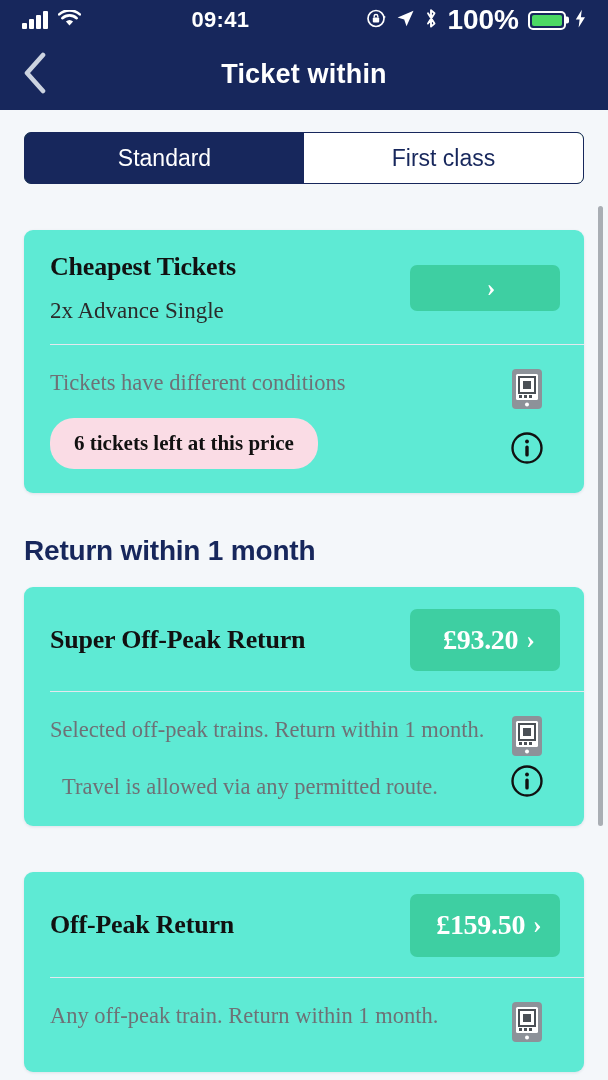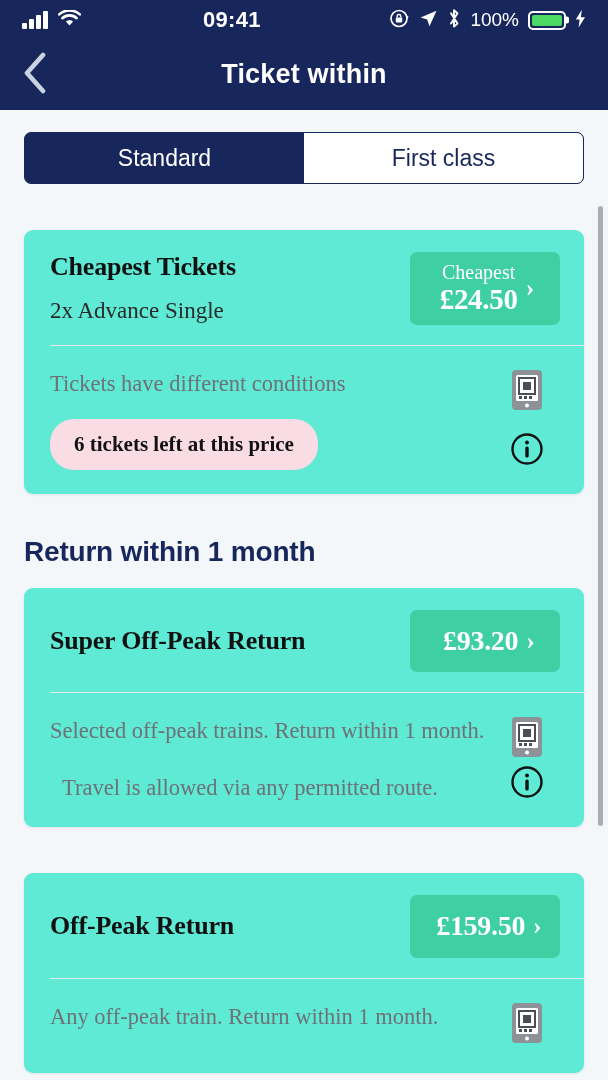--- a/index.html
+++ b/index.html
@@ -37,21 +37,21 @@
   .sb-left { display: flex; align-items: center; gap: 10px; flex: 0 0 auto; }
   .sb-center {
     flex: 1 1 auto;
     text-align: center;
     font-size: 22px;
     font-weight: bold;
     letter-spacing: 0.3px;
     padding-right: 6px;
   }
   .sb-right { display: flex; align-items: center; gap: 9px; flex: 0 0 auto; }
-  .sb-right .pct { font-size: 19px; font-weight: normal; }
+  .sb-right .pct { font-size: 28px; font-weight: bold; }
 
   .signal { display: flex; align-items: flex-end; gap: 2.5px; height: 17px; }
   .signal i { display: block; width: 4.5px; background: #ffffff; border-radius: 1px; }
   .signal i:nth-child(1) { height: 6px; }
   .signal i:nth-child(2) { height: 10px; }
   .signal i:nth-child(3) { height: 14px; }
   .signal i:nth-child(4) { height: 18px; }
 
   .battery {
     width: 38px; height: 19px;
@@ -335,24 +335,20 @@
     <div class="spacer-lg"></div>
     <div class="spacer-md"></div>
 
     <div class="card">
       <div class="card-top">
         <div class="card-titles">
           <div class="card-title">Cheapest Tickets</div>
           <div class="card-sub">2x Advance Single</div>
         </div>
         <div class="price-btn">
-          <span class="price-stack">
-            <span class="price-tag">Cheapest</span>
-            <span class="price-amount">£24.50</span>
-          </span>
           <span class="chev">›</span>
         </div>
       </div>
 
       <div class="card-divider"></div>
 
       <div class="card-body">
         <div class="card-body-text">
           <div class="body-line">Tickets have different conditions</div>
           <div class="badge">6 tickets left at this price</div>

